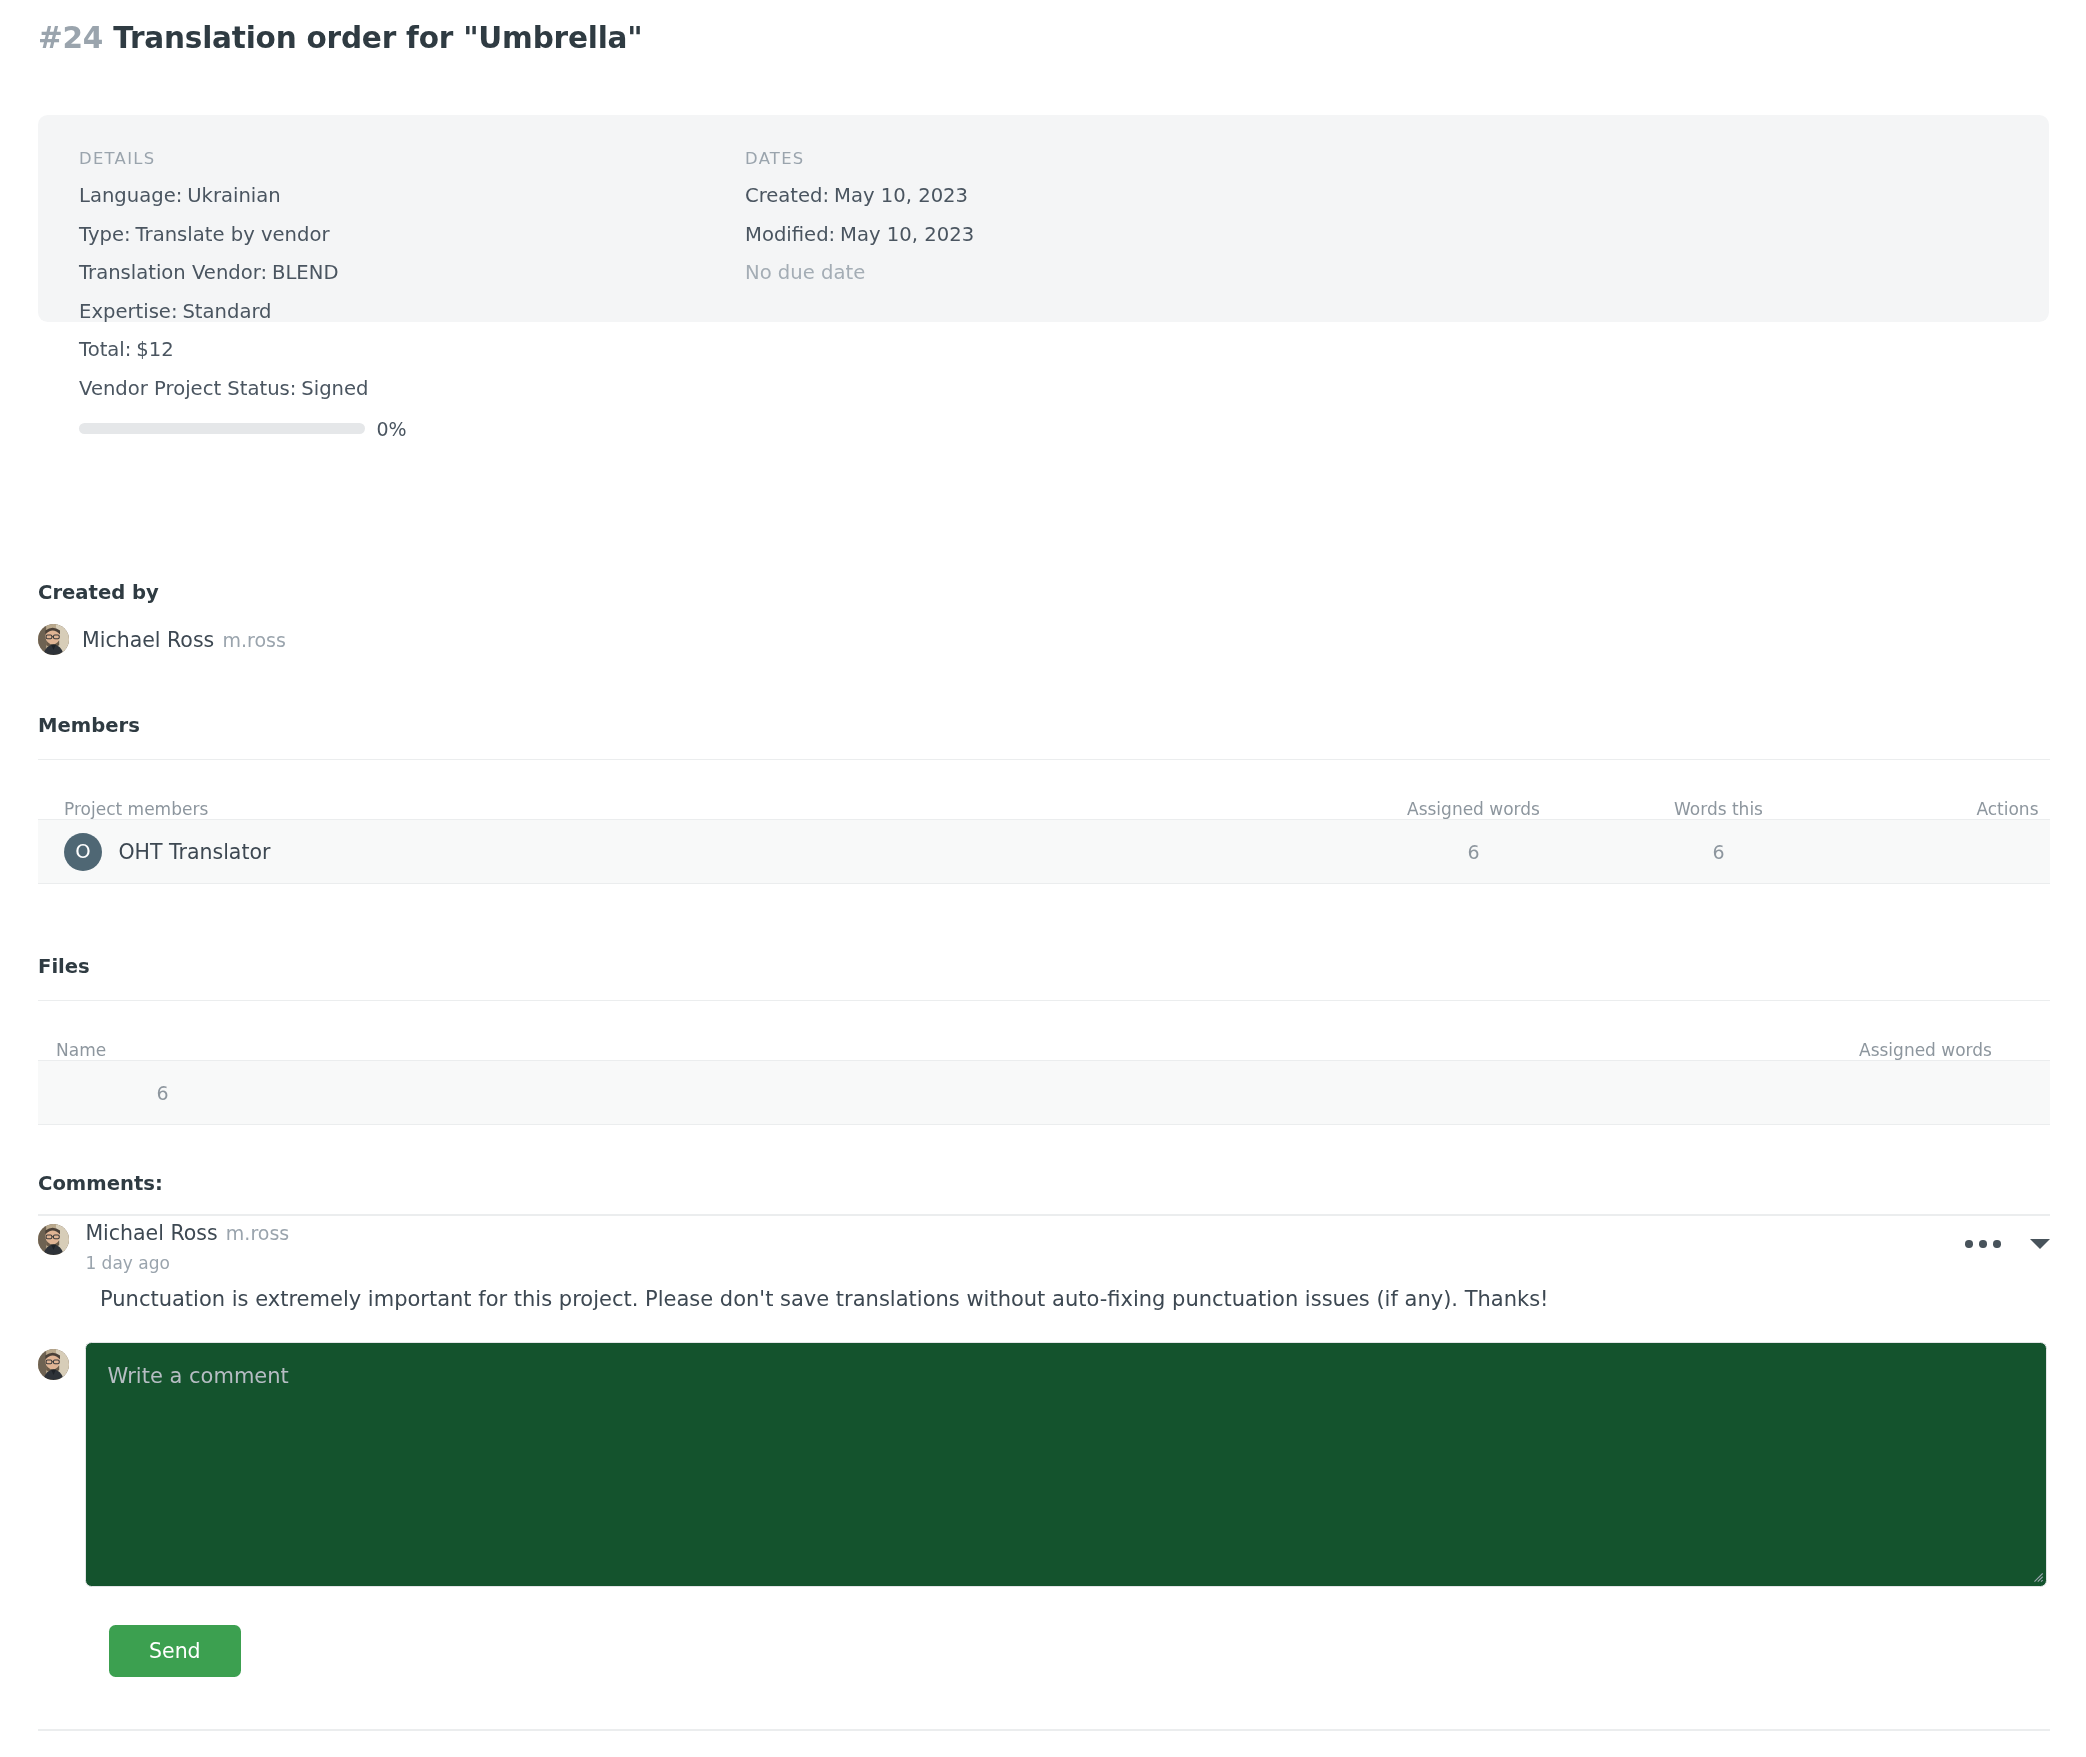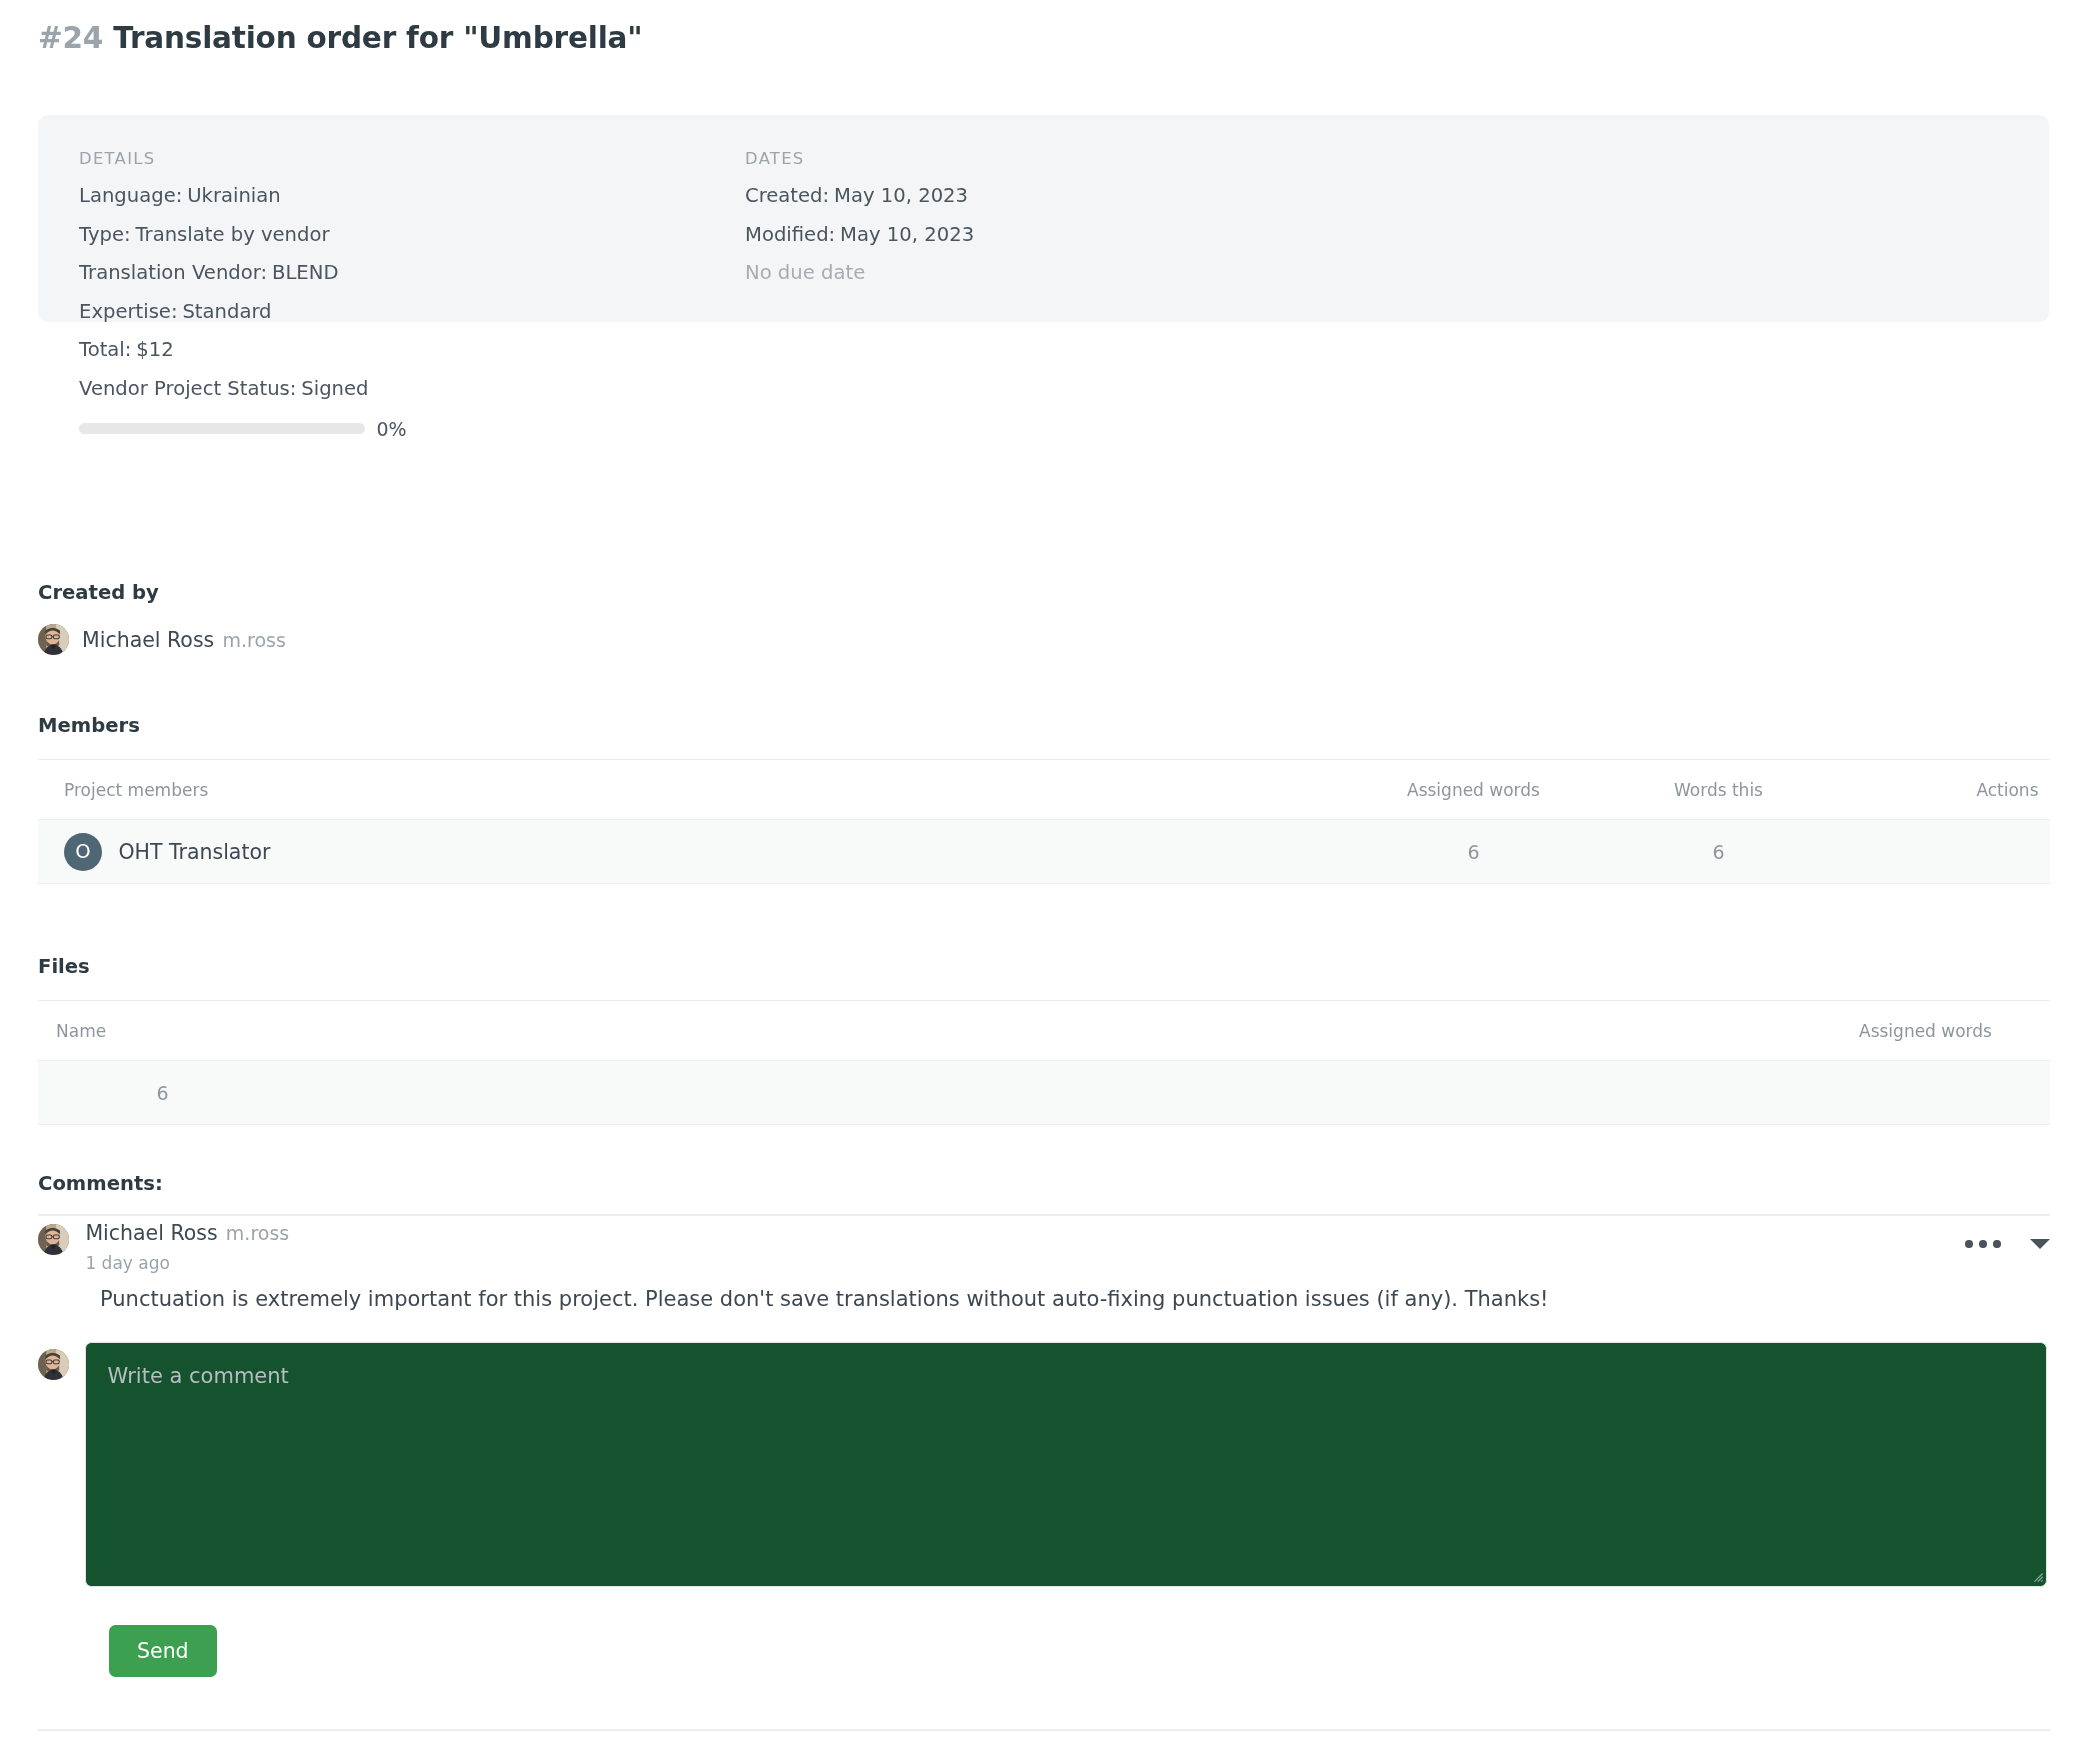--- a/index.html
+++ b/index.html
@@ -72,21 +72,21 @@
     overflow: hidden; flex: none; position: relative;
     background: #8b7f70;
   }
   .avatar-photo .sk { position: absolute; inset: 0; }
   .name-strong { font-size: 20.5px; color: #3d4852; margin-left: 13px; white-space: nowrap; }
   .name-handle { font-size: 19px; color: #9aa4ad; margin-left: 8.2px; white-space: nowrap; }
 
   
   .tbl { position: absolute; left: 38px; width: 2012px; }
   .tbl .thead {
-    display: flex; align-items: center; height: 61px;
+    display: flex; align-items: flex-end; height: 61px;
     border-top: 1.6px solid #ebedee; border-bottom: 1.6px solid #ebedee;
   }
   .tbl .th { font-size: 17px; color: #8d969e; font-weight: 400; }
   .tbl .trow {
     display: flex; align-items: center; height: 64px;
     background: #f8f9f9; border-bottom: 1.6px solid #ebedee;
   }
   .tbl .td { font-size: 19px; color: #3d4852; }
   .td.num, .th.num { color: #8d969e; text-align: center; }
 
@@ -150,21 +150,21 @@
     position: absolute; left: 21px; top: 21px;
     font-size: 21px; color: #b6bdc3;
   }
   .resize-grip { position: absolute; right: 3.3px; bottom: 3.3px; width: 11.5px; height: 11.5px; }
 
   .send-btn {
     position: absolute; left: 109px; top: 1625px;
     background: #3ca050; color: #ffffff;
     border: none; border-radius: 6.5px;
     font-family: inherit; font-size: 20.5px;
-    padding: 14px 28px; cursor: pointer;
+    padding: 14px 40px; cursor: pointer;
   }
 
   .bottom-divider {
     position: absolute; left: 38px; top: 1729px; width: 2012px; height: 1.6px; background: #ebedee;
   }
 </style>
 </head>
 <body>
 
 <div class="page">

